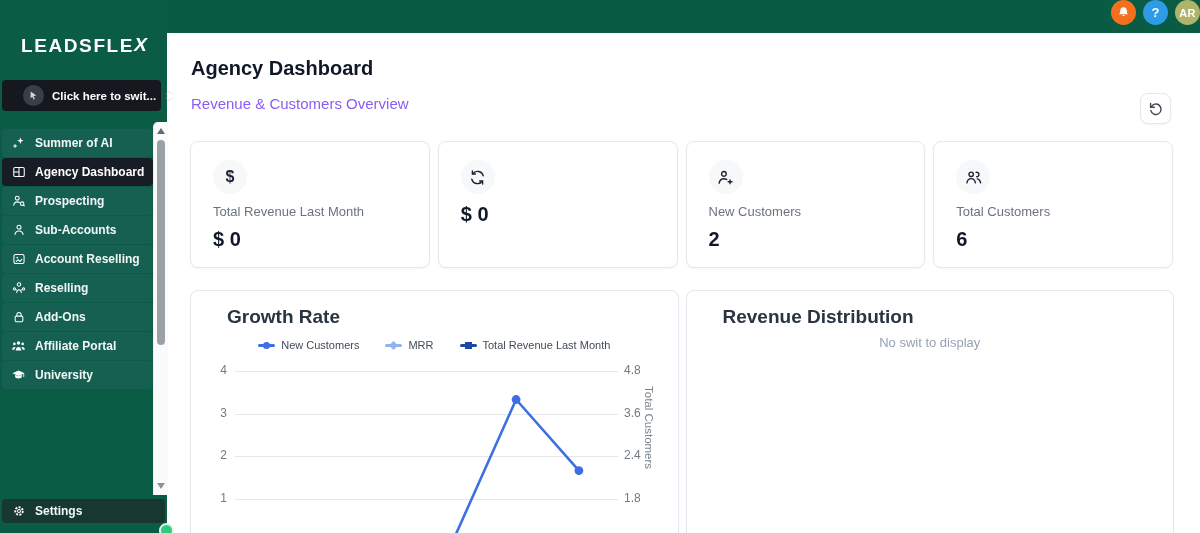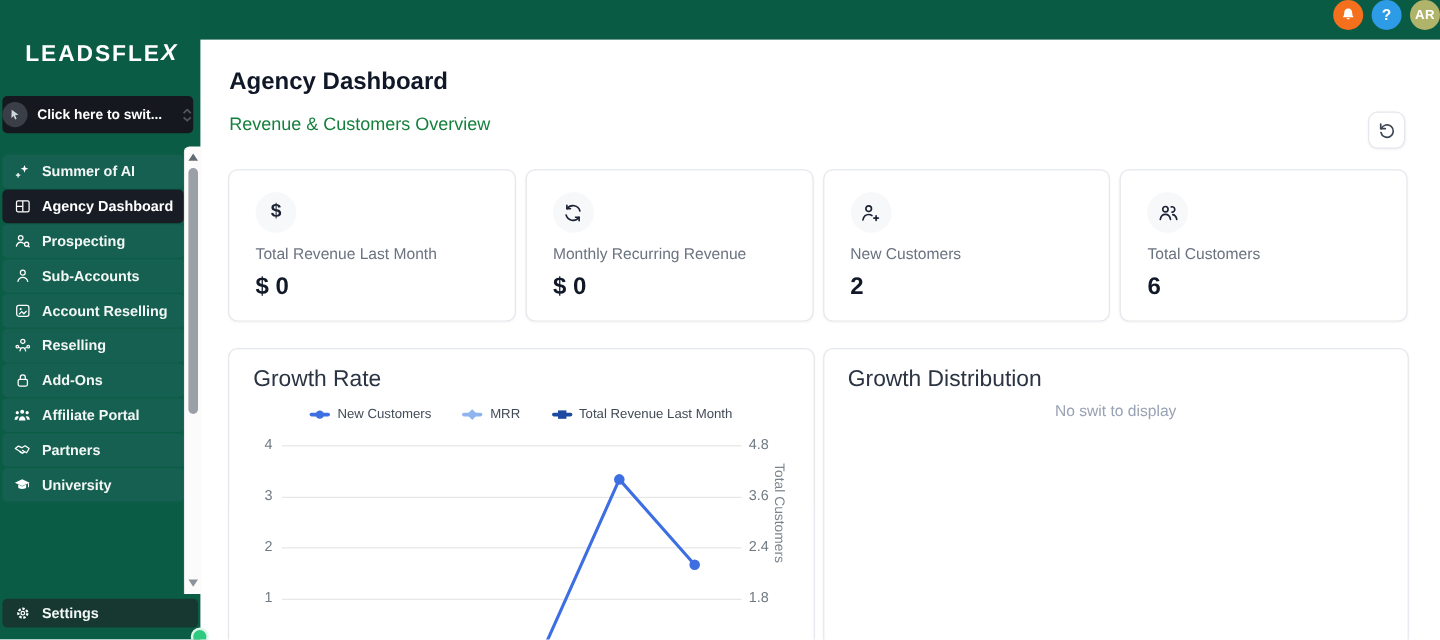--- a/index.html
+++ b/index.html
@@ -12,54 +12,54 @@
   .tb-icons{position:absolute;right:0;top:0;display:flex;gap:7px;padding-top:0;}
   .circ{width:25px;height:25px;border-radius:50%;display:flex;align-items:center;justify-content:center;flex:0 0 auto;}
   .circ.bell{background:#f4701d;}
   .circ.help{background:#2d9be5;color:#fff;font-size:13px;font-weight:bold;}
   .circ.avatar{background:#b0b46b;color:#fff;font-size:11px;font-weight:bold;letter-spacing:.3px;}
   
   .sidebar{position:absolute;left:0;top:0;width:167px;height:533px;background:#0b5c45;z-index:3;}
   .logo{position:absolute;left:21px;top:35px;color:#fff;font-size:19px;font-weight:800;letter-spacing:1.6px;}
   .logo .lx{display:inline-block;transform:skewX(-12deg) translateY(-1px);font-weight:700;}
   .switcher{position:absolute;left:2px;top:80px;width:159px;height:31px;background:#16181f;border-radius:4px;
-    display:flex;align-items:center;gap:8px;padding:0 0;box-sizing:border-box;cursor:pointer;}
+    display:flex;align-items:center;gap:8px;padding:0 21px;box-sizing:border-box;cursor:pointer;}
   .sw-ic{width:21px;height:21px;border-radius:50%;background:#3a3f47;display:flex;align-items:center;justify-content:center;flex:0 0 auto;}
   .sw-lbl{color:#fff;font-size:11.5px;font-weight:700;white-space:nowrap;}
   .sw-ud{margin-left:auto;opacity:.35;display:flex;}
   .nav{position:absolute;left:2px;top:129px;width:151px;display:flex;flex-direction:column;gap:1px;}
   .nav-item{height:28px;border-radius:4px;background:#166052;display:flex;align-items:center;gap:9px;
     padding:0 9px;box-sizing:border-box;color:#f2f7f5;font-size:12px;font-weight:700;cursor:pointer;white-space:nowrap;}
   .nav-item.active{background:#181c24;color:#fff;}
   .nico{width:15px;height:15px;display:flex;align-items:center;justify-content:center;flex:0 0 auto;}
   .settings-item{position:absolute;left:2px;top:499px;width:163px;height:14px;background:#163831;border-radius:4px;
     display:flex;align-items:center;gap:9px;padding:12px 9px;box-sizing:border-box;color:#f2f7f5;font-size:12px;font-weight:700;cursor:pointer;}
   
   .scrollbar{position:absolute;left:153px;top:122px;width:14px;height:373px;background:#fbfbfb;border-left:1px solid #ececec;border-top-left-radius:5px;}
   .sb-up,.sb-down{position:absolute;left:3px;width:0;height:0;border-left:4px solid transparent;border-right:4px solid transparent;}
   .sb-up{top:6px;border-bottom:6px solid #606b76;}
   .sb-down{bottom:6px;border-top:6px solid #8a939c;}
   .sb-thumb{position:absolute;left:3px;top:18px;width:8px;height:205px;background:#9aa0a6;border-radius:4px;cursor:grab;}
   .launcher{position:absolute;left:159px;top:523px;width:15px;height:15px;border-radius:50%;background:#2eca7f;border:2px solid #dff5ea;box-sizing:border-box;}
   
   .main{position:absolute;left:167px;top:33px;width:1033px;height:500px;background:#fff;z-index:1;}
   .page-title{position:absolute;left:24px;top:24px;margin:0;font-size:20px;font-weight:700;color:#101828;}
-  .page-sub{position:absolute;left:24px;top:62px;font-size:15px;color:#15803d;}
+  .page-sub{position:absolute;left:24px;top:62px;font-size:15px;color:#8b5cf6;}
   .refresh{position:absolute;right:29px;top:60px;width:31px;height:31px;background:#fff;border:1px solid #e4e7ec;
     border-radius:8px;display:flex;align-items:center;justify-content:center;cursor:pointer;box-shadow:0 1px 2px rgba(16,24,40,.05);padding:0;}
   .stats{position:absolute;left:23px;top:108px;width:983px;display:flex;gap:8px;}
   .stat-card{flex:1;height:127px;background:#fff;border:1px solid #e4e7ec;border-radius:8px;box-sizing:border-box;
     padding:18px 22px;box-shadow:0 1px 2px rgba(16,24,40,.04);}
   .sicon{width:34px;height:34px;border-radius:50%;background:#f7f8fa;display:flex;align-items:center;justify-content:center;}
   .sicon .txt{font-size:16px;font-weight:600;color:#1a2233;}
   .slabel{margin-top:10px;font-size:13px;color:#6b7280;}
   .sval{margin-top:9px;font-size:20px;font-weight:800;color:#111827;}
   .charts{position:absolute;left:23px;top:257px;width:984px;height:320px;display:flex;gap:7px;}
   .chart-card{flex:1;background:#fff;border:1px solid #e4e7ec;border-radius:8px;position:relative;box-sizing:border-box;box-shadow:0 1px 2px rgba(16,24,40,.04);}
-  .ctitle{position:absolute;left:20px;top:15px;font-size:19px;font-weight:400;color:#2a3442;}
+  .ctitle{position:absolute;left:36px;top:15px;font-size:19px;font-weight:700;color:#2a3442;}
   .legend{position:absolute;left:0;right:0;top:48px;display:flex;justify-content:center;gap:26px;}
   .lg-item{display:flex;align-items:center;gap:6px;font-size:11px;color:#424b57;cursor:pointer;}
   .lm{position:relative;width:17px;height:9px;}
   .lm .bar{position:absolute;left:0;top:3px;width:17px;height:3px;border-radius:2px;}
   .lm .shape{position:absolute;left:5px;top:1px;width:7px;height:7px;}
   .shape.circle{border-radius:50%;}
   .shape.diamond{transform:rotate(45deg) scale(.9);}
   .gline{position:absolute;left:0;width:100%;height:0;}
   .gline .tl{position:absolute;left:12px;width:24px;text-align:right;top:-8px;font-size:12px;color:#717a83;}
   .gline .ln{position:absolute;left:44px;width:383px;top:0;border-top:1px solid #e7e7e7;}
@@ -182,29 +182,20 @@
             <circle cx="3.3" cy="5.6" r="1.5"></circle>
             <path d="M.7 12.4c.25-2.2 1.2-3.3 2.6-3.3.5 0 1 .15 1.4.45-.8 1-1.3 1.95-1.5 2.85z"></path>
             <circle cx="12.7" cy="5.6" r="1.5"></circle>
             <path d="M15.3 12.4c-.25-2.2-1.2-3.3-2.6-3.3-.5 0-1 .15-1.4.45.8 1 1.3 1.95 1.5 2.85z"></path>
           </svg>
         </span>
         <span>Affiliate Portal</span>
       </div>
       <div class="nav-item">
         <span class="nico">
-          <svg width="15" height="14" viewBox="0 0 16 16" fill="none" stroke="#fff" stroke-width="1.2" stroke-linejoin="round" stroke-linecap="round">
-            <path d="M1.4 6.6l3-2.3 3.2 1.5L10.8 4l3.8 2.6-2.4 4-2.1-1.1-1.6 1.6-2.1-.9-1.5-1.4z"></path>
-            <path d="M6.1 9.4l1.7 1.3M8.3 8.3l1.8 1.4"></path>
-          </svg>
-        </span>
-        <span>Partners</span>
-      </div>
-      <div class="nav-item">
-        <span class="nico">
           <svg width="15" height="14" viewBox="0 0 16 16" fill="#fff">
             <path d="M8 2.8L15 6 8 9.2 1 6z"></path>
             <path d="M4.2 7.7v2.7c0 .9 1.7 1.6 3.8 1.6s3.8-.7 3.8-1.6V7.7L8 9.5z"></path>
             <rect x="13.5" y="6.2" width="1" height="4.2" rx=".5"></rect>
           </svg>
         </span>
         <span>University</span>
       </div>
     </nav>
 
@@ -249,21 +240,20 @@
       </div>
       <div class="stat-card">
         <div class="sicon">
           <svg width="17" height="17" viewBox="0 0 16 16" fill="none" stroke="#1a2233" stroke-width="1.3" stroke-linecap="round">
             <path d="M13.4 6.4A5.6 5.6 0 0 0 3.5 4.5"></path>
             <path d="M2.6 9.6a5.6 5.6 0 0 0 9.9 1.9"></path>
             <path d="M3.2 1.9v2.8h2.8"></path>
             <path d="M12.8 14.1v-2.8H10"></path>
           </svg>
         </div>
-        <div class="slabel">Monthly Recurring Revenue</div>
         <div class="sval">$ 0</div>
       </div>
       <div class="stat-card">
         <div class="sicon">
           <svg width="17" height="17" viewBox="0 0 16 16" fill="none" stroke="#1a2233" stroke-width="1.3" stroke-linecap="round">
             <circle cx="6.5" cy="4.6" r="2.2"></circle>
             <path d="M2 13.4c.5-2.8 2.2-4.2 4.5-4.2 1 0 1.9.3 2.6.8"></path>
             <path d="M12.3 10.2v3.6M10.5 12h3.6"></path>
           </svg>
         </div>
@@ -333,17 +323,17 @@
           </div>
         </div>
       <svg id="lineSvg" width="489" height="320" viewBox="0 0 489 320">
           <polyline points="265.0,243.0 325.1,108.5 387.9,179.6" fill="none" stroke="#3d6fe2" stroke-width="2.6" stroke-linejoin="round"></polyline>
           <circle cx="325.1" cy="108.5" r="4.4" fill="#3d6fe2"></circle>
           <circle cx="387.9" cy="179.6" r="4.4" fill="#3d6fe2"></circle>
         </svg>
       <div class="y2title">Total Customers</div>
     </div>
     <div class="chart-card">
-      <div class="ctitle">Growth Distribution</div>
+      <div class="ctitle">Revenue Distribution</div>
       <div class="empty">No swit to display</div>
     </div>
   </div>
 </div>
 
 </body></html>

